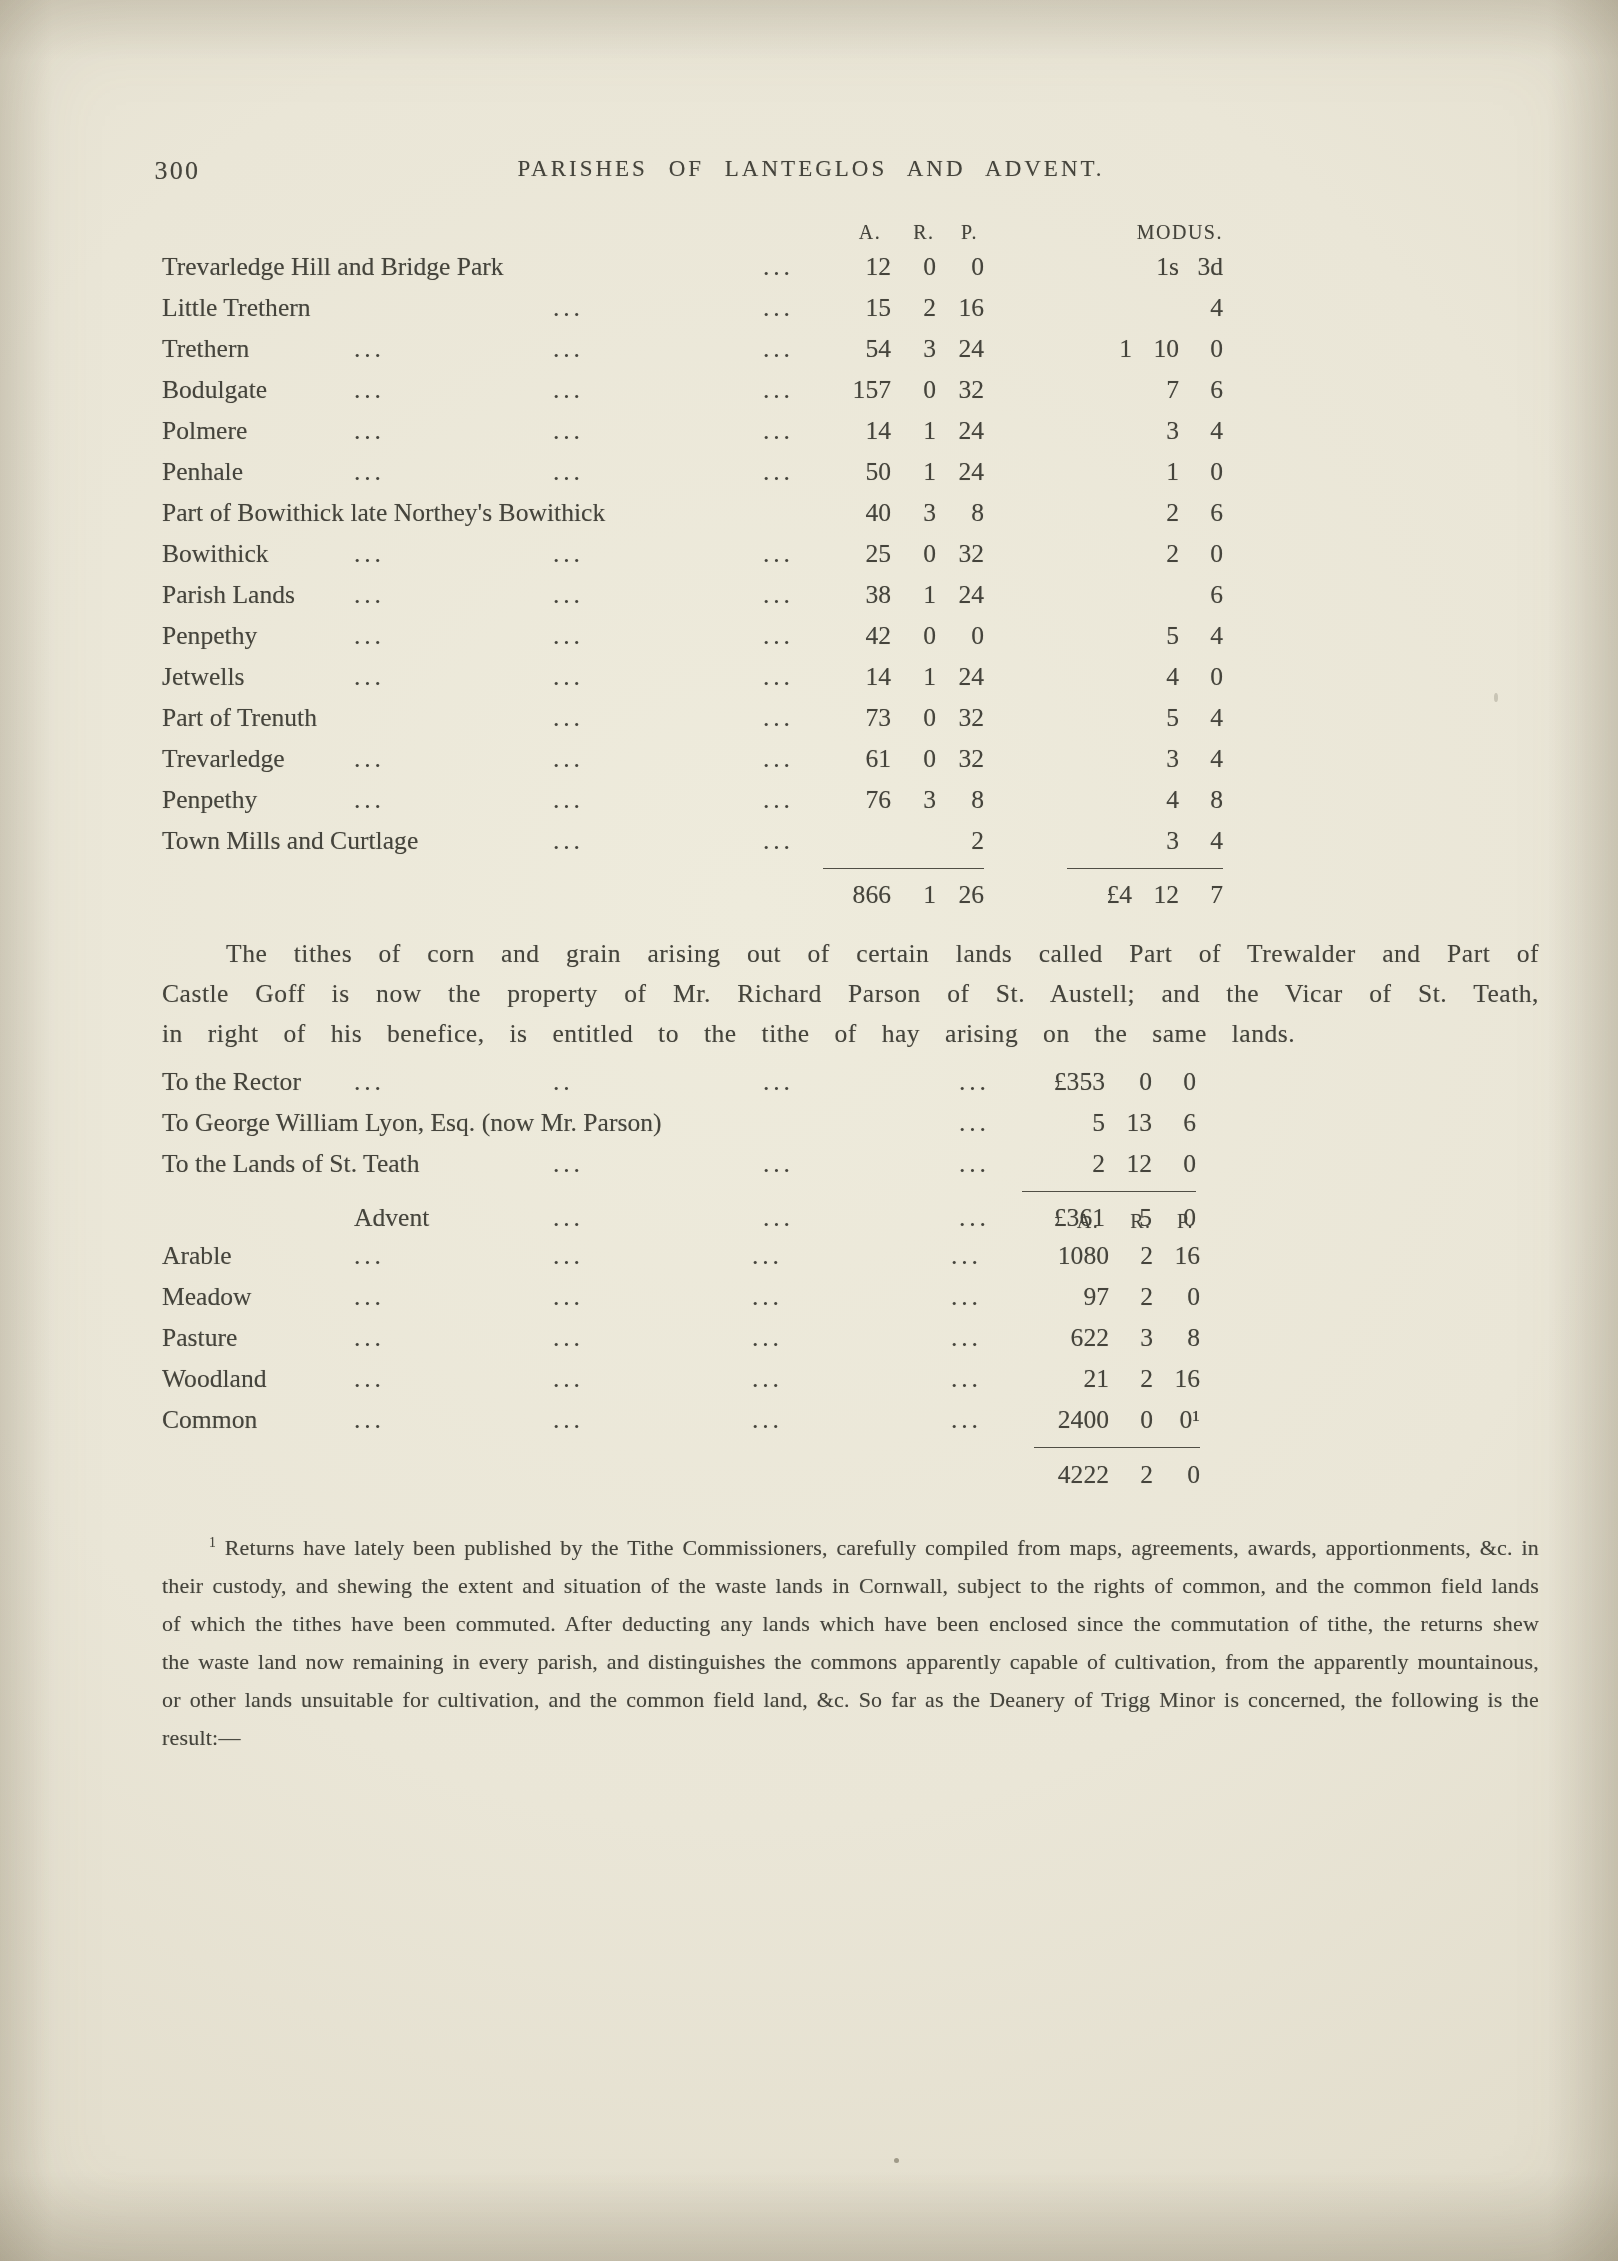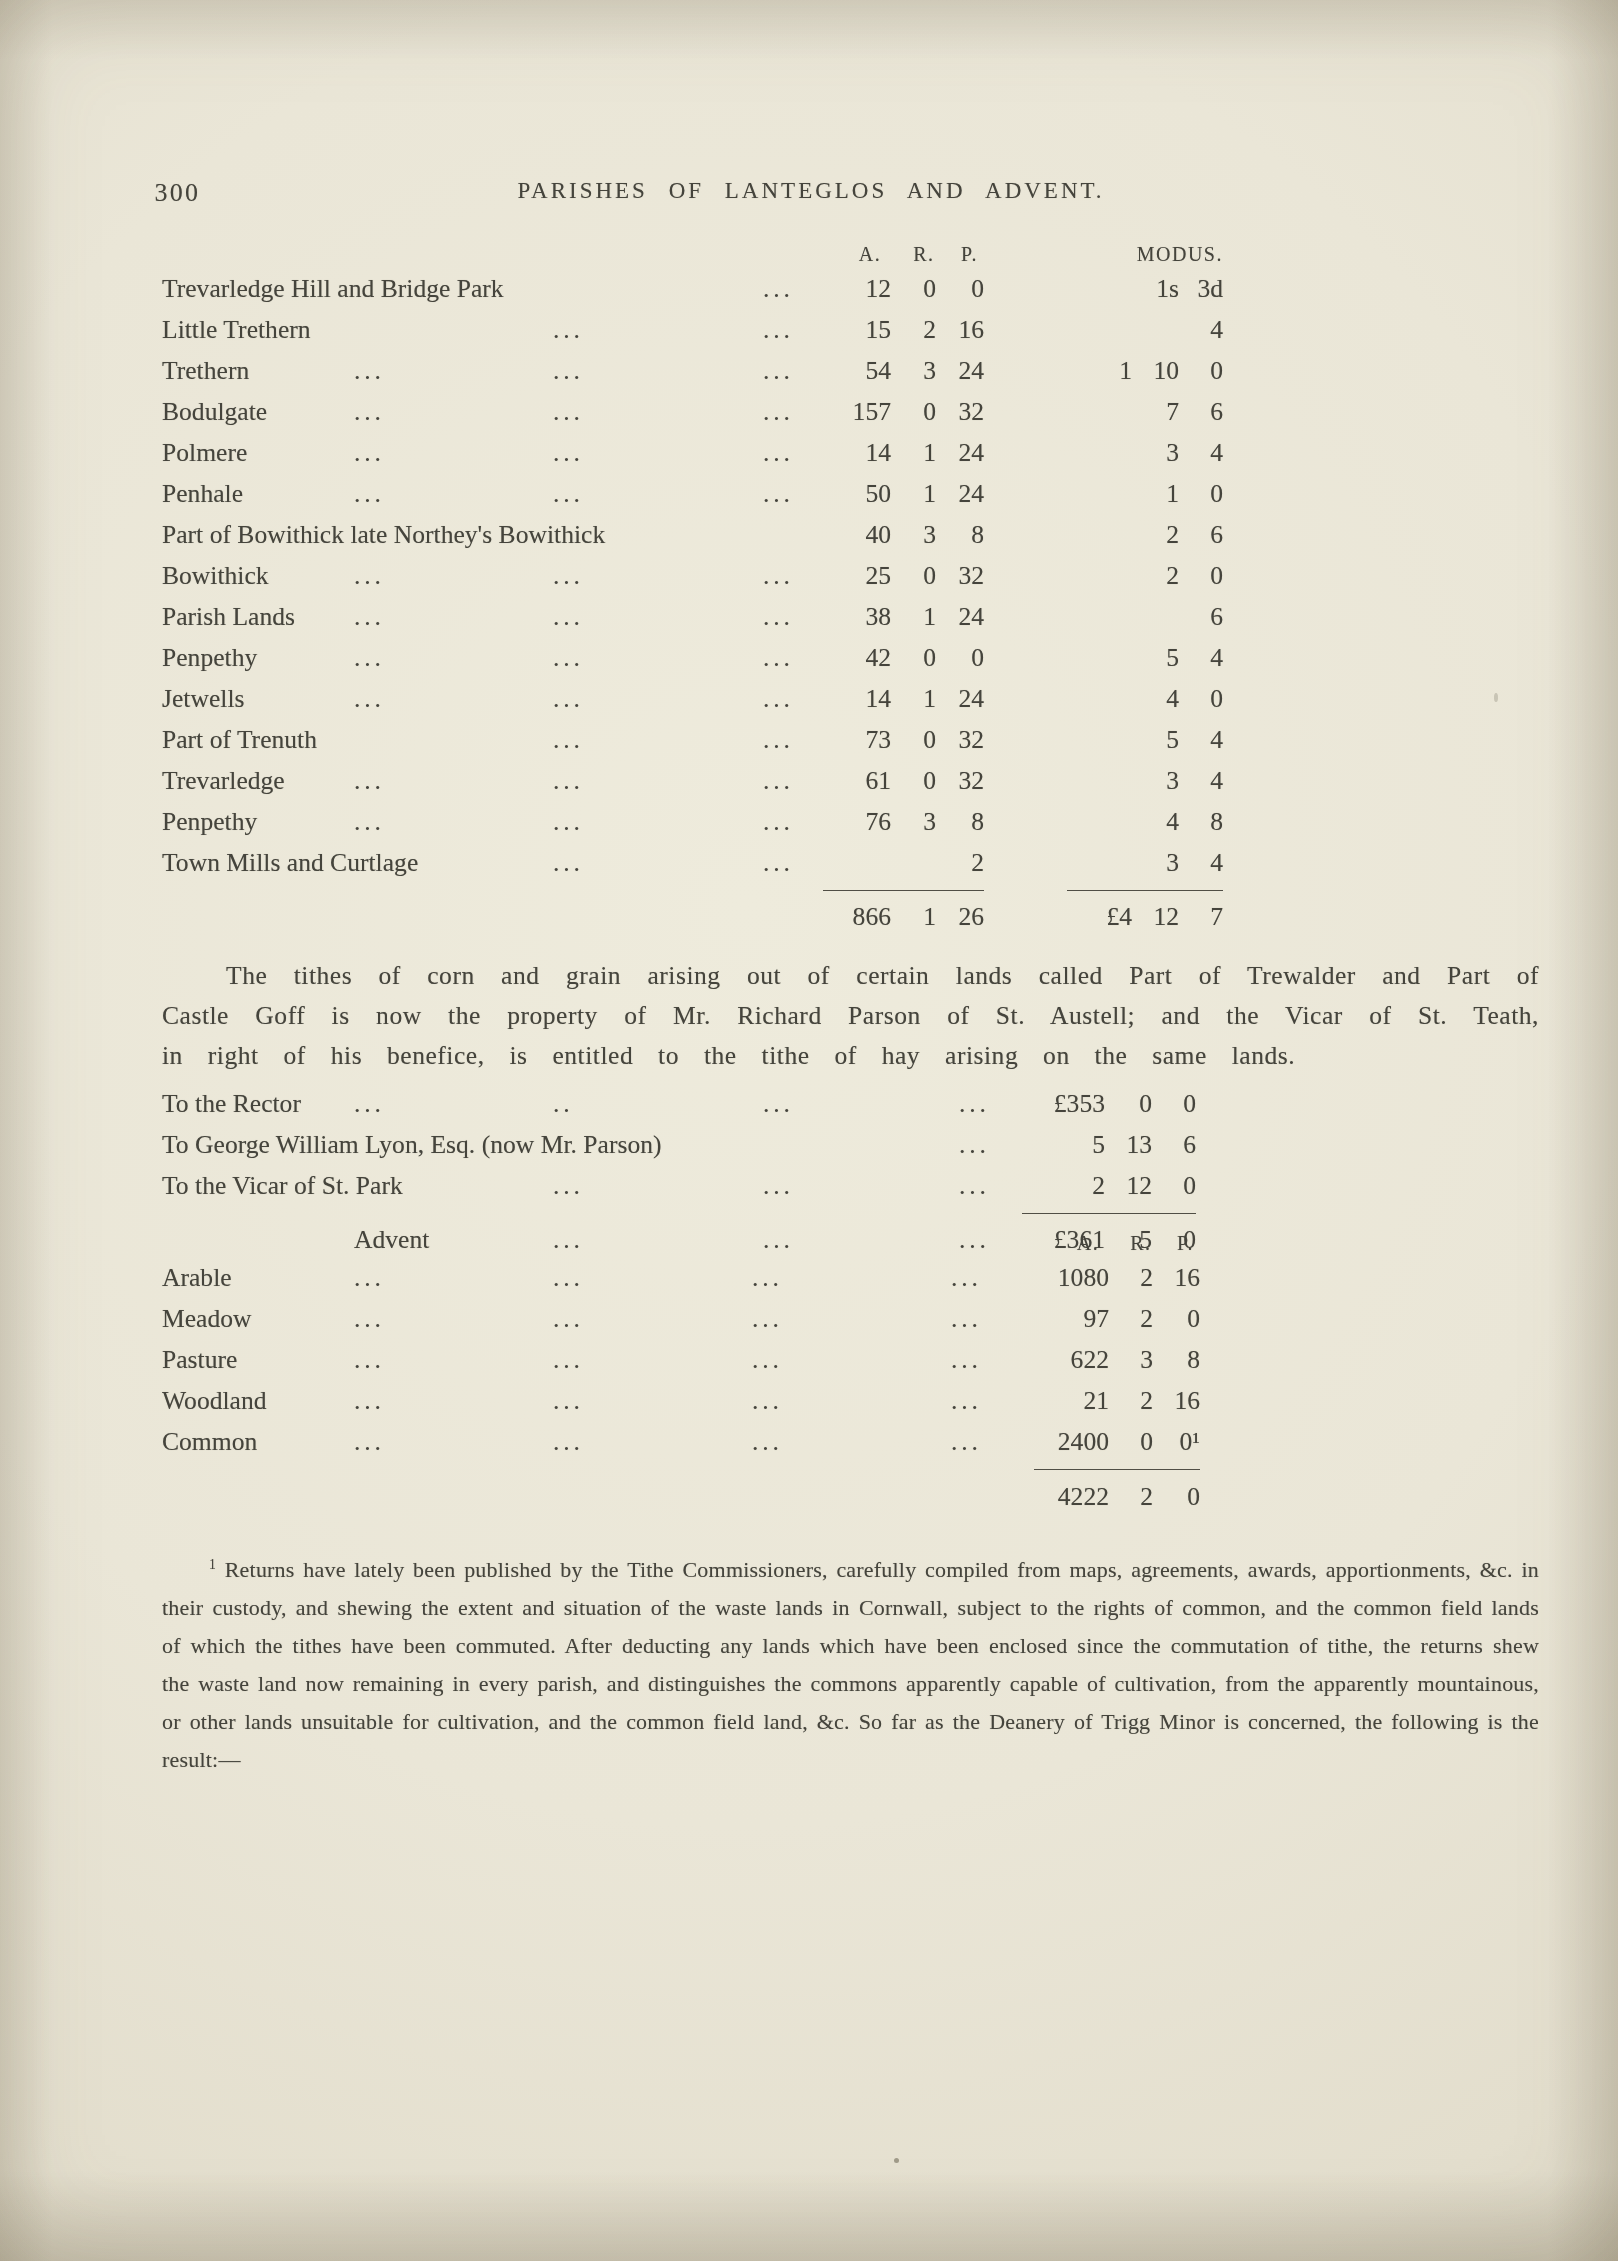--- a/index.html
+++ b/index.html
@@ -15,21 +15,21 @@
       linear-gradient(to left,  rgba(114,102,76,.20), rgba(114,102,76,0) 71px),
       linear-gradient(to right, rgba(114,102,76,.16), rgba(114,102,76,0) 53px),
       linear-gradient(to top,   rgba(114,102,76,.22), rgba(114,102,76,0) 90px),
       linear-gradient(to bottom,rgba(114,102,76,.14), rgba(114,102,76,0) 60px),
       radial-gradient(ellipse 115% 85% at 46% 40%, #eeebdc 0%, #eae6d7 48%, #e3decd 76%, #d7d2bf 94%, #ccc6b2 100%);
     box-shadow: inset 0 0 105px rgba(110,100,75,.18);
   }
   .speck { position: absolute; background: rgba(90,84,64,.5); border-radius: 50%; }
 
   .content {
-    position: absolute; left: 162px; top: 171px; width: 1377px;
+    position: absolute; left: 162px; top: 149px; width: 1377px;
     font-size: 25.6px; line-height: 40px;
     text-shadow: 0 0 0.8px rgba(70,68,60,.35);
   }
   .pagehead { position: relative; margin-bottom: 22.5px; }
   .pageno   { position: absolute; left: -7.5px; top: 1.5px; font-size: 26px; letter-spacing: 2.3px; }
   .booktitle{ text-align: center; font-size: 23px; letter-spacing: 3px; word-spacing: 12px; padding-right: 79px; }
 
   .grid { display: grid; align-items: baseline; height: 41px; }
   .t1 { grid-template-columns: 661px 68px 45px 48px 83px 65px 47px 44px; }
   .t2 { grid-template-columns: 860px 83px 47px 44px; }
@@ -265,21 +265,21 @@
             <span class="num">0</span>
             <span class="num">0</span>
           </div>
           <div class="grid t2">
             <span class="nm"><span>To George William Lyon, Esq. (now Mr. Parson)</span><i class="lead" style="left: 797px;">...</i></span>
             <span class="num">5</span>
             <span class="num">13</span>
             <span class="num">6</span>
           </div>
           <div class="grid t2">
-            <span class="nm"><span>To the Vicar of St. Park</span><i class="lead" style="left: 391px;">...</i><i class="lead" style="left: 601px;">...</i><i class="lead" style="left: 797px;">...</i></span>
+            <span class="nm"><span>To the Lands of St. Teath</span><i class="lead" style="left: 391px;">...</i><i class="lead" style="left: 601px;">...</i><i class="lead" style="left: 797px;">...</i></span>
             <span class="num">2</span>
             <span class="num">12</span>
             <span class="num">0</span>
           </div>
           <div class="grid t2 rulerow">
             <span></span>
             <span class="rule" style="grid-column: 2 / 5;"></span>
           </div>
           <div class="grid t2">
             <span class="nm totallabel"><span>Advent</span><i class="lead" style="left: 391px;">...</i><i class="lead" style="left: 601px;">...</i><i class="lead" style="left: 797px;">...</i></span>

